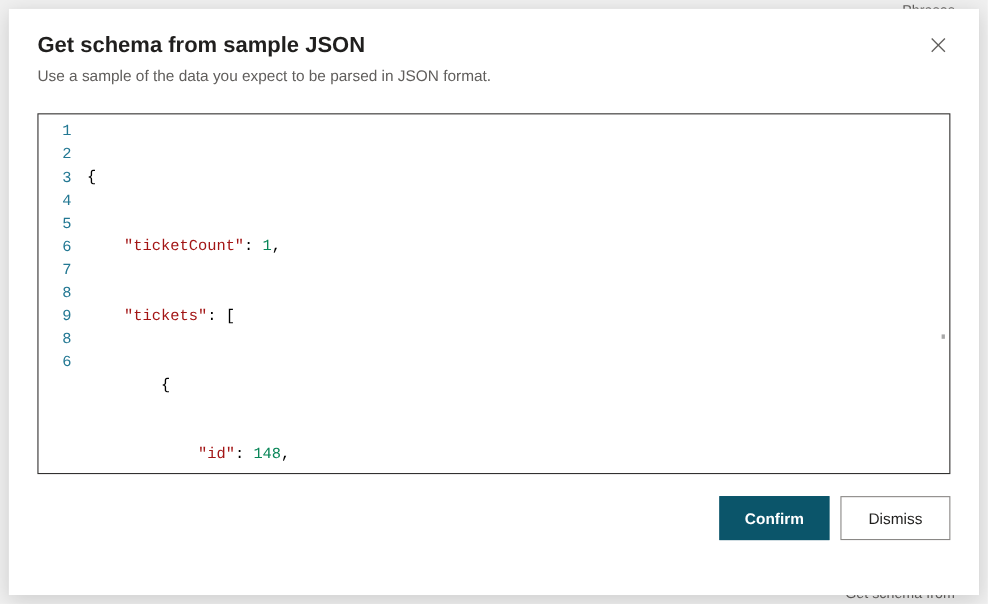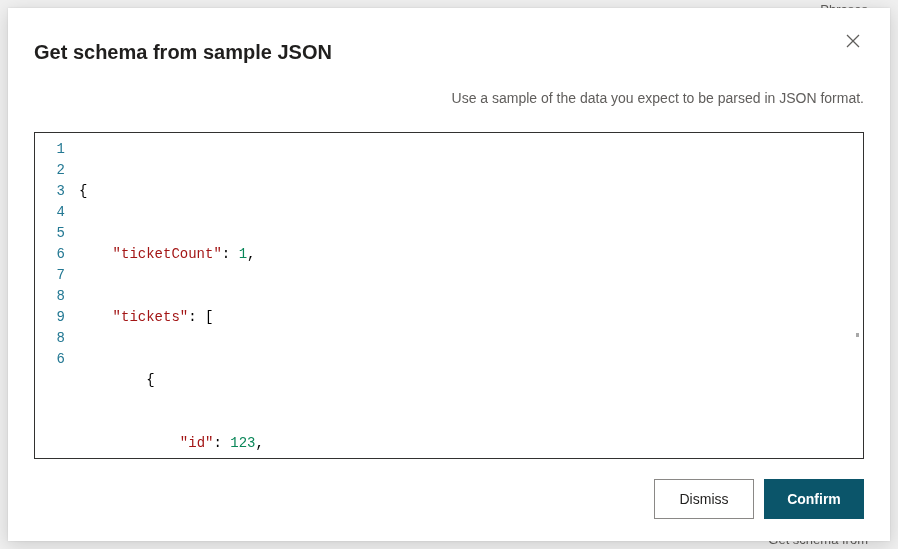--- a/index.html
+++ b/index.html
@@ -44,37 +44,35 @@
     }
     .modal-header {
       display: flex;
       justify-content: space-between;
       align-items: flex-start;
     }
     .modal-title {
       font-size: 20px;
       font-weight: 600;
       color: #201f1e;
-      margin-top: 11px;
     }
     .close-btn {
       background: none;
       border: none;
       cursor: pointer;
       padding: 4px;
       color: #605e5c;
       display: flex;
       align-items: center;
       justify-content: center;
     }
     .modal-subtitle {
-      margin-top: 26px;
+      margin-top: 8px;
       font-size: 14px;
       color: #605e5c;
-      text-align: right;
     }
     .editor {
       margin-top: 26px;
       border: 1px solid #323130;
       height: 328px;
       display: flex;
       flex-direction: row;
       overflow: hidden;
       font-family: Consolas, "Courier New", monospace;
       font-size: 14px;
@@ -169,29 +167,29 @@
       <div>8</div>
       <div>9</div>
       <div>8</div>
       <div>6</div>
     </div>
     <div class="code-area">
       <div class="line"><span class="tok-brace">{</span></div>
       <div class="line">    <span class="tok-key">"ticketCount"</span><span class="tok-punc">: </span><span class="tok-num">1</span><span class="tok-punc">,</span></div>
       <div class="line">    <span class="tok-key">"tickets"</span><span class="tok-punc">: </span><span class="tok-punc">[</span></div>
       <div class="line">        <span class="tok-brace">{</span></div>
-      <div class="line">            <span class="tok-key">"id"</span><span class="tok-punc">: </span><span class="tok-num">123</span><span class="tok-punc">,</span></div>
+      <div class="line">            <span class="tok-key">"id"</span><span class="tok-punc">: </span><span class="tok-num">148</span><span class="tok-punc">,</span></div>
       
       
       
       
       
       
     </div>
     <div class="scroll-mark"></div>
   </div>
 
   <div class="footer">
+    <button class="btn btn-primary">Confirm</button>
     <button class="btn">Dismiss</button>
-    <button class="btn btn-primary">Confirm</button>
   </div>
 
 </div>
 
 </body></html>

